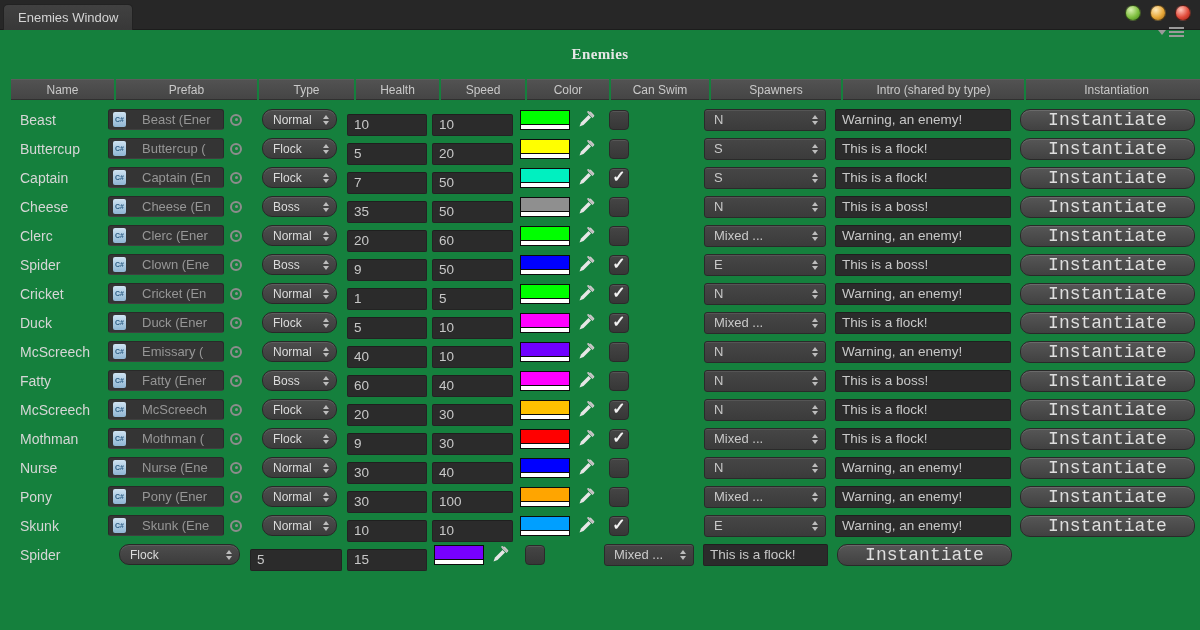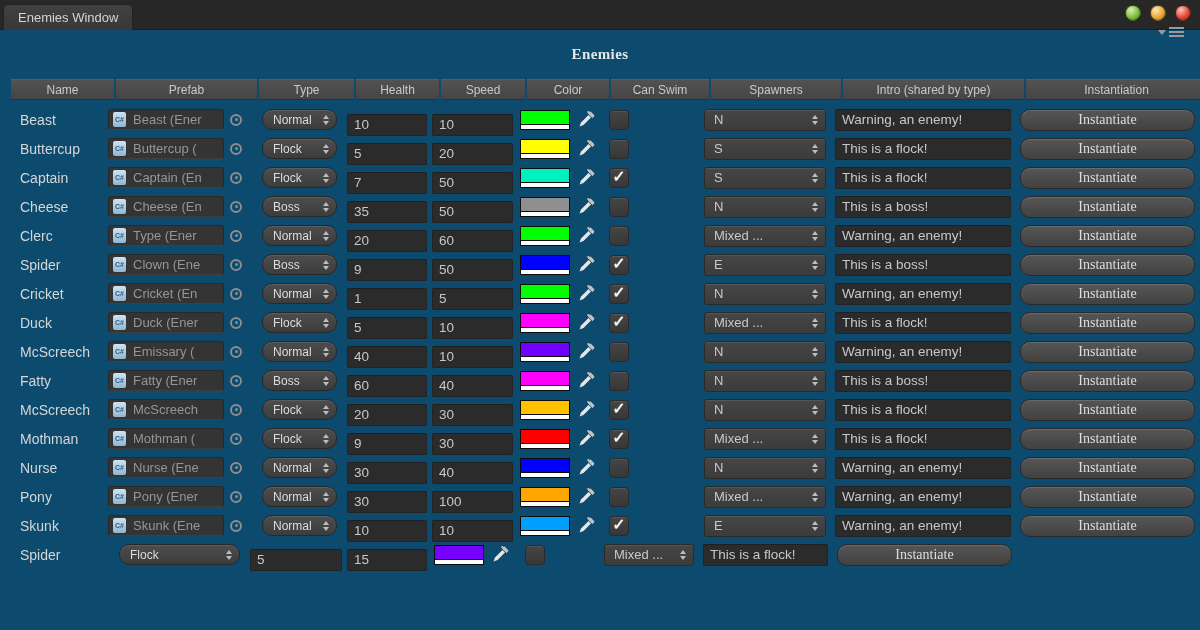--- a/index.html
+++ b/index.html
@@ -1,19 +1,19 @@
 <!DOCTYPE html>
 <html><head>
 <meta charset="utf-8">
 <style>
   * { margin:0; padding:0; box-sizing:border-box; }
   html,body { width:1200px; height:630px; background:#1a1a1a; }
   body { font-family:"Liberation Sans", sans-serif; }
 
-  .window { position:relative; width:1200px; height:630px; background:#0c4a6e; overflow:hidden; }
+  .window { position:relative; width:1200px; height:630px; background:#15803d; overflow:hidden; }
 
   
   .titlebar { position:absolute; top:0; left:0; width:100%; height:30px;
               background:#272727; border-bottom:1px solid #1c1c1c; }
   .tab { position:absolute; left:3px; top:4px; height:26px; padding:0 14px;
          background:linear-gradient(#414141,#383838); border:1px solid #222; border-bottom:none;
          border-radius:5px 5px 0 0; color:#d4d4d4; font-size:13px; line-height:25px; }
   .lights { position:absolute; top:5px; right:9px; display:flex; gap:9px; }
   .light { width:16px; height:16px; border-radius:50%; border:1px solid rgba(0,0,0,.55); }
   .light-green  { background:radial-gradient(circle at 35% 28%, #d9f0b0, #7fbf3f 55%, #3f7a1a); }
@@ -36,21 +36,21 @@
   .hcell { height:21px; margin:0 1px; background:linear-gradient(#525252,#454545);
            border-top:1px solid #5c5c5c; border-bottom:1px solid #303030;
            color:#c9c9c9; font-size:12px; text-align:center; line-height:20px; }
   .rows { margin-top:5px; }
   .row { height:29px; }
   .cell { display:flex; align-items:center; height:29px; }
 
   .name-label { color:#d6d6d6; font-size:14px; padding-left:20px; white-space:nowrap; }
 
   .prefab-cell { padding-left:3px; }
-  .obj-field { flex:1 1 auto; min-width:0; height:21px; display:flex; align-items:center; gap:7px;
+  .obj-field { flex:1 1 auto; min-width:0; height:21px; display:flex; align-items:center; gap:16px;
                background:#343434; border:1px solid #292929; border-bottom-color:#3f3f3f;
                border-radius:3px; padding:0 4px; overflow:hidden; }
   .script-icon { flex:0 0 auto; width:13px; height:15px; border-radius:2px;
                  background:linear-gradient(#cfe3f2,#8fb6d4); color:#2e5e85; font-size:7px; font-weight:bold;
                  display:flex; align-items:center; justify-content:center; }
   .obj-text { color:#969696; font-size:13px; white-space:nowrap; overflow:hidden; }
   .picker { flex:0 0 auto; width:12px; height:12px; margin:0 6px; border:2px solid #8d8d8d; border-radius:50%;
             position:relative; }
   .picker::after { content:""; position:absolute; left:50%; top:50%; width:3px; height:3px; margin:-1.5px;
                    background:#8d8d8d; border-radius:50%; }
@@ -88,21 +88,21 @@
 
   .dropdown { flex:1 1 auto; height:22px; margin:0 6px 0 4px; display:flex; align-items:center;
               background:linear-gradient(#464646,#3b3b3b); border:1px solid #2a2a2a; border-radius:3px;
               box-shadow:inset 0 1px 0 #555; padding:0 7px 0 9px; color:#c9c9c9; font-size:13px; }
   .dropdown .lbl { flex:1 1 auto; white-space:nowrap; overflow:hidden; }
 
   .intro-field { flex:1 1 auto; margin:0 4px 0 3px; }
 
   .btn { flex:1 1 auto; height:22px; margin:0 3px 0 5px; background:linear-gradient(#565656,#414141);
          border:1px solid #292929; border-radius:10px; box-shadow:inset 0 1px 0 #6a6a6a;
-         color:#dedede; font-size:14px; font-family:Liberation Serif, serif;text-align:center; }
+         color:#dedede; font-size:18px; font-family:Liberation Mono, monospace;text-align:center; }
 </style>
 </head>
 <body>
 
 <div class="window">
 
   <div class="titlebar">
     <div class="tab">Enemies Window</div>
     <div class="lights">
       <div class="light light-green"></div>
@@ -368,21 +368,21 @@
       <button class="btn">Instantiate</button>
     </div>
   </div>
       <div class="grid row">
     <div class="cell">
       <span class="name-label">Clerc</span>
     </div>
     <div class="cell prefab-cell">
       <div class="obj-field">
         <span class="script-icon">C#</span>
-        <span class="obj-text">Type (Ener</span>
+        <span class="obj-text">Clerc (Ener</span>
       </div>
       <span class="picker"></span>
     </div>
     <div class="cell">
       <div class="pill">
         <span class="lbl">Normal</span>
         <span class="arrows">
               <span class="up"></span>
               <span class="dn"></span>
             </span>

